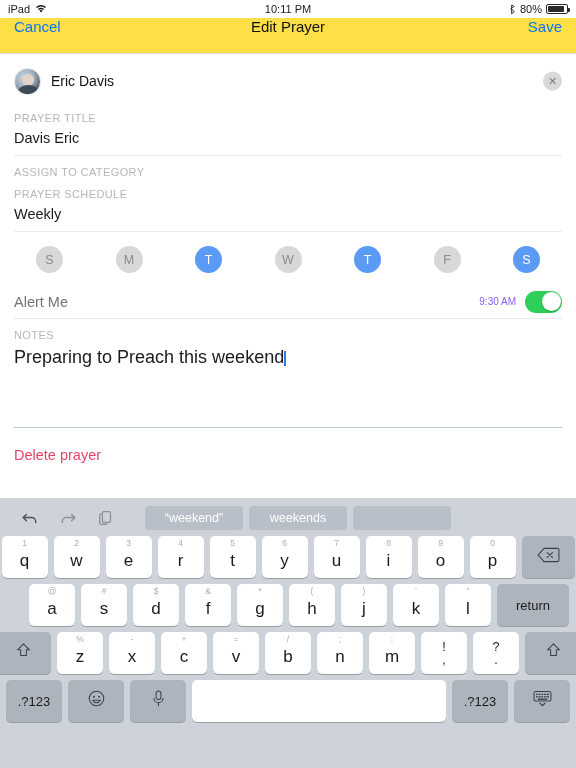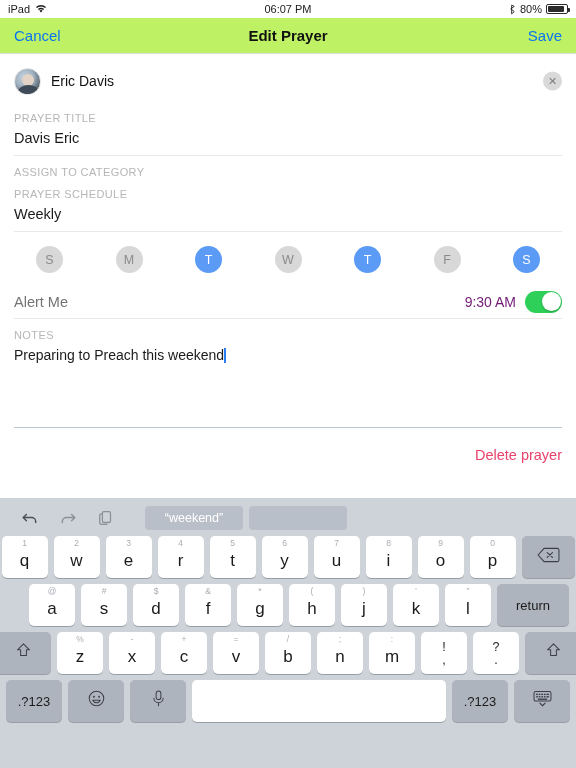--- a/index.html
+++ b/index.html
@@ -27,28 +27,28 @@
     position: relative; display:inline-block;
   }
   .batt::after {
     content:""; position:absolute; right:-3px; top:3px; width:2px; height:4px;
     background:#2b2b2b; border-radius:0 1px 1px 0;
   }
   .batt-fill { position:absolute; left:1px; top:1px; bottom:1px; width:80%; background:#2b2b2b; border-radius:1px;}
 
   
   .navbar {
-    height: 36px; display: flex; align-items: center; justify-content: space-between;
-    padding: 0 14px; background:#bef264; border-bottom: 1px solid #dcdcdc;
+    height: 36px; display: flex; justify-content: space-between;
+    padding: 0 14px; background:#fde047; border-bottom: 1px solid #dcdcdc;
     position: relative;
   }
   .nav-btn { font-size: 15px; color: #0b74f0; cursor: pointer; }
   .nav-title {
     position: absolute; left:0; right:0; text-align:center;
-    font-size: 15px; font-weight: bold; color: #111;
+    font-size: 15px; font-weight: normal; color: #111;
   }
 
   
   .content { padding: 0 14px; }
 
   .user-row {
     display:flex; align-items:center; height: 42px; margin-top: 6px; position: relative;
   }
   .avatar {
     width: 27px; height: 27px; border-radius: 50%;
@@ -91,42 +91,42 @@
   .day.off { background:#d8d8d8; color:#8a8a8a; }
   .day.on  { background:#5b9bf5; color:#ffffff; }
 
   
   .alert-row {
     display:flex; align-items:center; height: 34px;
     border-bottom: 1px solid #e9e9e9;
   }
   .alert-label { font-size:14.5px; color:#737373; }
   .alert-right { margin-left:auto; display:flex; align-items:center; gap:9px; }
-  .alert-time { font-size:14px; color:#701a75; }
+  .alert-time { font-size:10px; color:#8b5cf6; }
   .toggle {
     width: 37px; height: 22px; border-radius: 11px; background:#2fd05a;
     position: relative; cursor:pointer;
   }
   .toggle-knob {
     position:absolute; right: 1.5px; top:1.5px; width:19px; height:19px;
     border-radius:50%; background:#fff; box-shadow: 0 1px 2px rgba(0,0,0,.25);
   }
 
   
   .notes-text {
-    font-size: 14px; color:#1b1b1b; padding-top: 6px; position:relative; display:inline-block;
+    font-size: 18px; color:#1b1b1b; padding-top: 6px; position:relative; display:inline-block;
   }
   .caret {
     display:inline-block; width:1.5px; height:15px; background:#2b7ff5;
     vertical-align:-3px; margin-left:0px;
   }
   .notes-area { height: 78px; }
 
   .hr-blue { height:1px; background:#b9c8d6; margin: 8px 0 0 0; }
-  .delete-row { text-align:right; padding: 18px 0 0 0; }
+  .delete-row { text-align:left; padding: 18px 0 0 0; }
   .delete-link { font-size:14.5px; color:#e8436a; font-weight:500; cursor:pointer; }
 
   
   .keyboard {
     position:absolute; left:0; right:0; bottom:0; height:270px;
     background:#ced2d9; padding: 4px 3px 4px 3px;
     display:flex; flex-direction:column;
   }
   .predictive {
     height: 31px; display:flex; align-items:center; gap: 0;
@@ -182,21 +182,21 @@
     <div class="sb-left">
       <span>iPad</span>
       <span class="wifi-ico">
         <svg viewBox="0 0 14 11" width="12" height="10">
             <path d="M7 9.6 5.1 7.4a2.9 2.9 0 0 1 3.8 0L7 9.6z" fill="#1b1b1b"></path>
             <path d="M3.4 5.6a5.6 5.6 0 0 1 7.2 0l-1 1.2a4 4 0 0 0-5.2 0l-1-1.2z" fill="#1b1b1b"></path>
             <path d="M1.2 3.1a8.9 8.9 0 0 1 11.6 0l-1 1.2a7.3 7.3 0 0 0-9.6 0l-1-1.2z" fill="#1b1b1b"></path>
           </svg>
       </span>
     </div>
-    <div class="sb-center">06:07 PM</div>
+    <div class="sb-center">10:11 PM</div>
     <div class="sb-right">
       <span class="bt-ico">
         <svg viewBox="0 0 8 12" width="7" height="11">
             <path d="M3 1v10l3-2.6L2 5.2l4-2.8L3 1z" fill="none" stroke="#1b1b1b" stroke-width="1"></path>
           </svg>
       </span>
       <span>80%</span>
       <span class="batt">
           <span class="batt-fill"></span>
         </span>
@@ -277,20 +277,21 @@
         </span>
         <span class="pred-ico">
           <svg viewBox="0 0 20 20" width="18" height="18">
               <rect x="6" y="3" width="9" height="12" rx="1.6" fill="none" stroke="#8a9099" stroke-width="1.4"></rect>
               <path d="M6 5.5H4.6A1.6 1.6 0 0 0 3 7.1v8.3A1.6 1.6 0 0 0 4.6 17h6.9" fill="none" stroke="#8a9099" stroke-width="1.4"></path>
             </svg>
         </span>
       </div>
       <div class="suggestions">
         <div class="sugg">“weekend”</div>
+        <div class="sugg">weekends</div>
         <div class="sugg empty"></div>
       </div>
     </div>
 
     <div class="krow r1">
       <div class="key">
           <span class="sub">1</span>
           <span class="main">q</span>
         </div>
       <div class="key">

